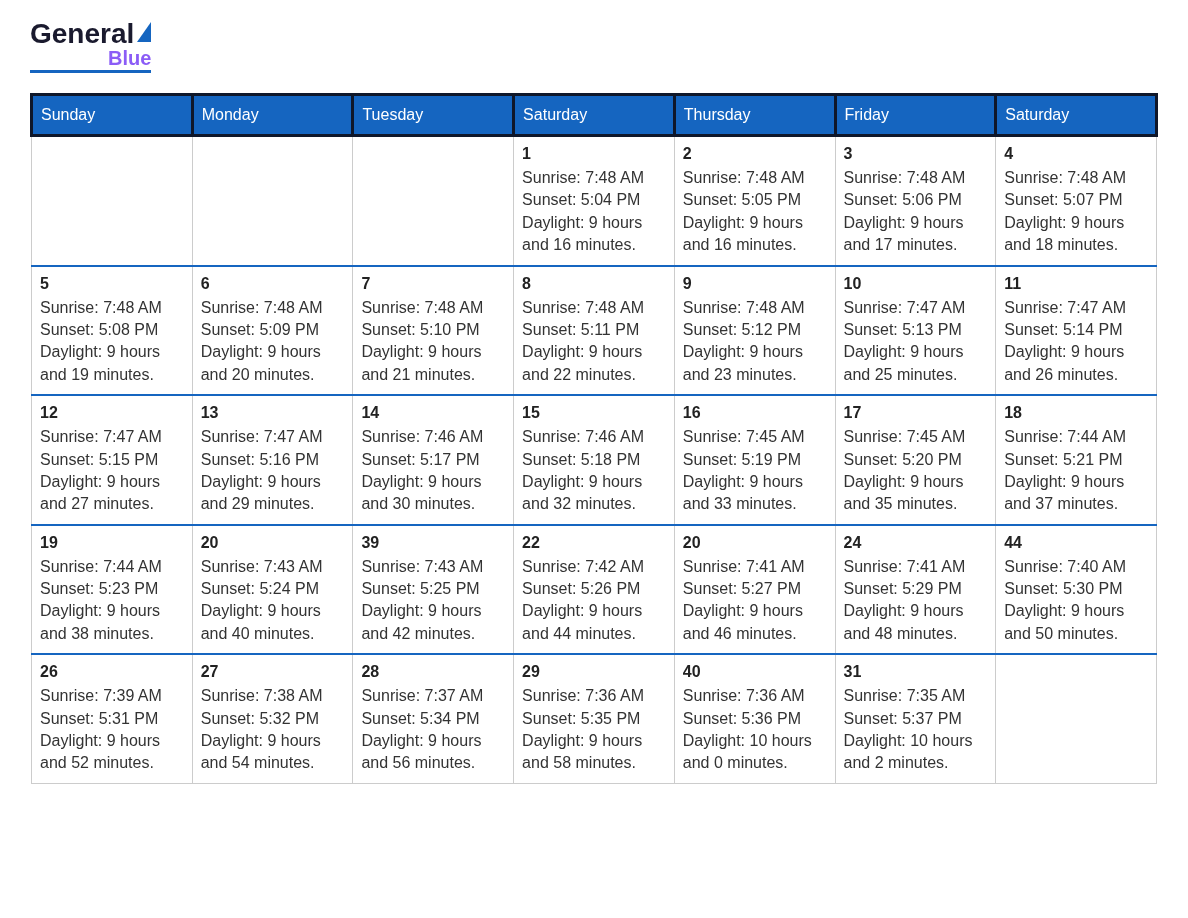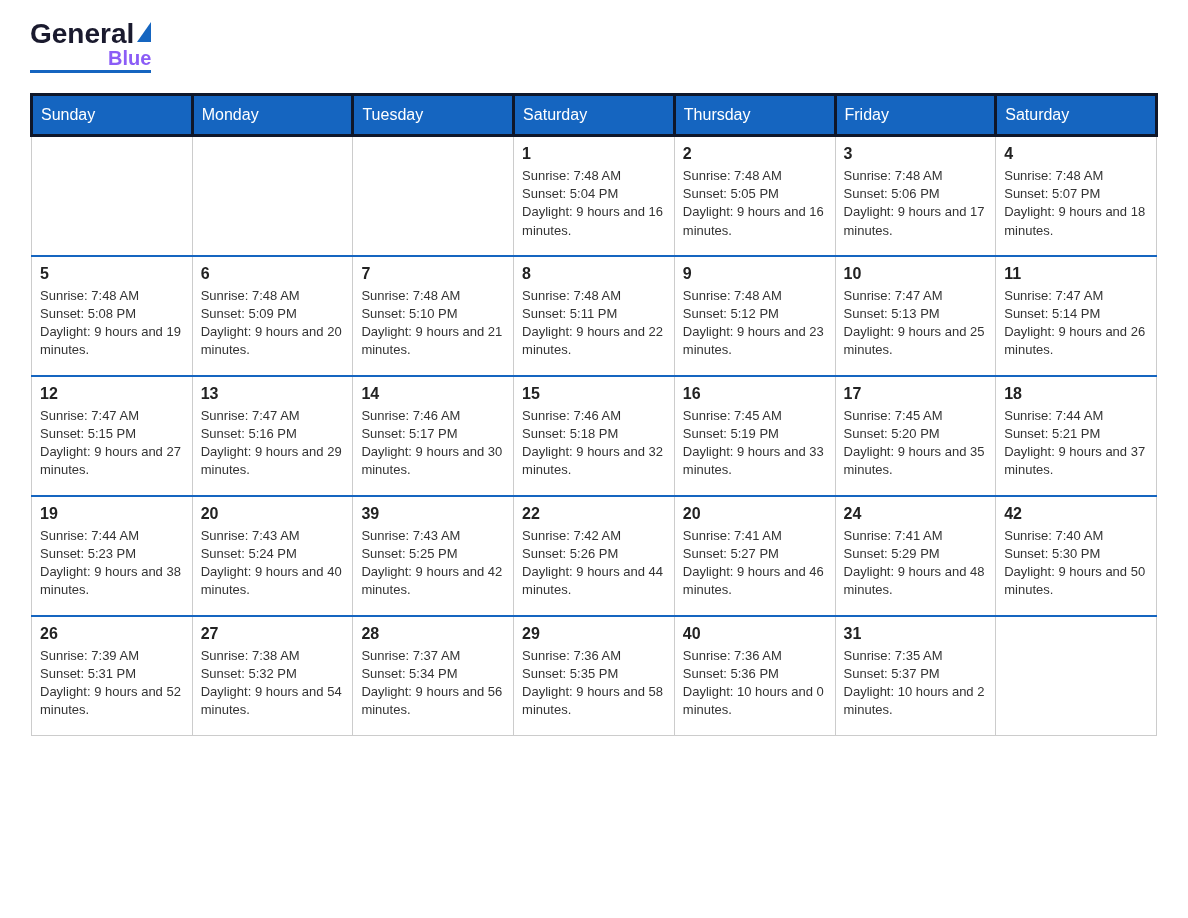--- a/index.html
+++ b/index.html
@@ -79,21 +79,21 @@
       color: #222;
     }
     .day-number {
       font-size: 16px;
       font-weight: bold;
       color: #222;
       display: block;
       margin-bottom: 4px;
     }
     .day-info {
-      font-size: 13px;
+      font-size: 16px;
       color: #333;
       line-height: 1.4;
     }
     .empty-cell {
       background: #fff;
     }
   </style>
 </head>
 <body>
 
@@ -271,21 +271,21 @@
 Sunset: 5:27 PM
 Daylight: 9 hours and 46 minutes.</div>
         </td>
         <td>
           <span class="day-number">24</span>
           <div class="day-info" style="white-space: pre-line;">Sunrise: 7:41 AM
 Sunset: 5:29 PM
 Daylight: 9 hours and 48 minutes.</div>
         </td>
         <td>
-          <span class="day-number">42</span>
+          <span class="day-number">44</span>
           <div class="day-info" style="white-space: pre-line;">Sunrise: 7:40 AM
 Sunset: 5:30 PM
 Daylight: 9 hours and 50 minutes.</div>
         </td>
       </tr>
       <tr>
         <td>
           <span class="day-number">26</span>
           <div class="day-info" style="white-space: pre-line;">Sunrise: 7:39 AM
 Sunset: 5:31 PM

